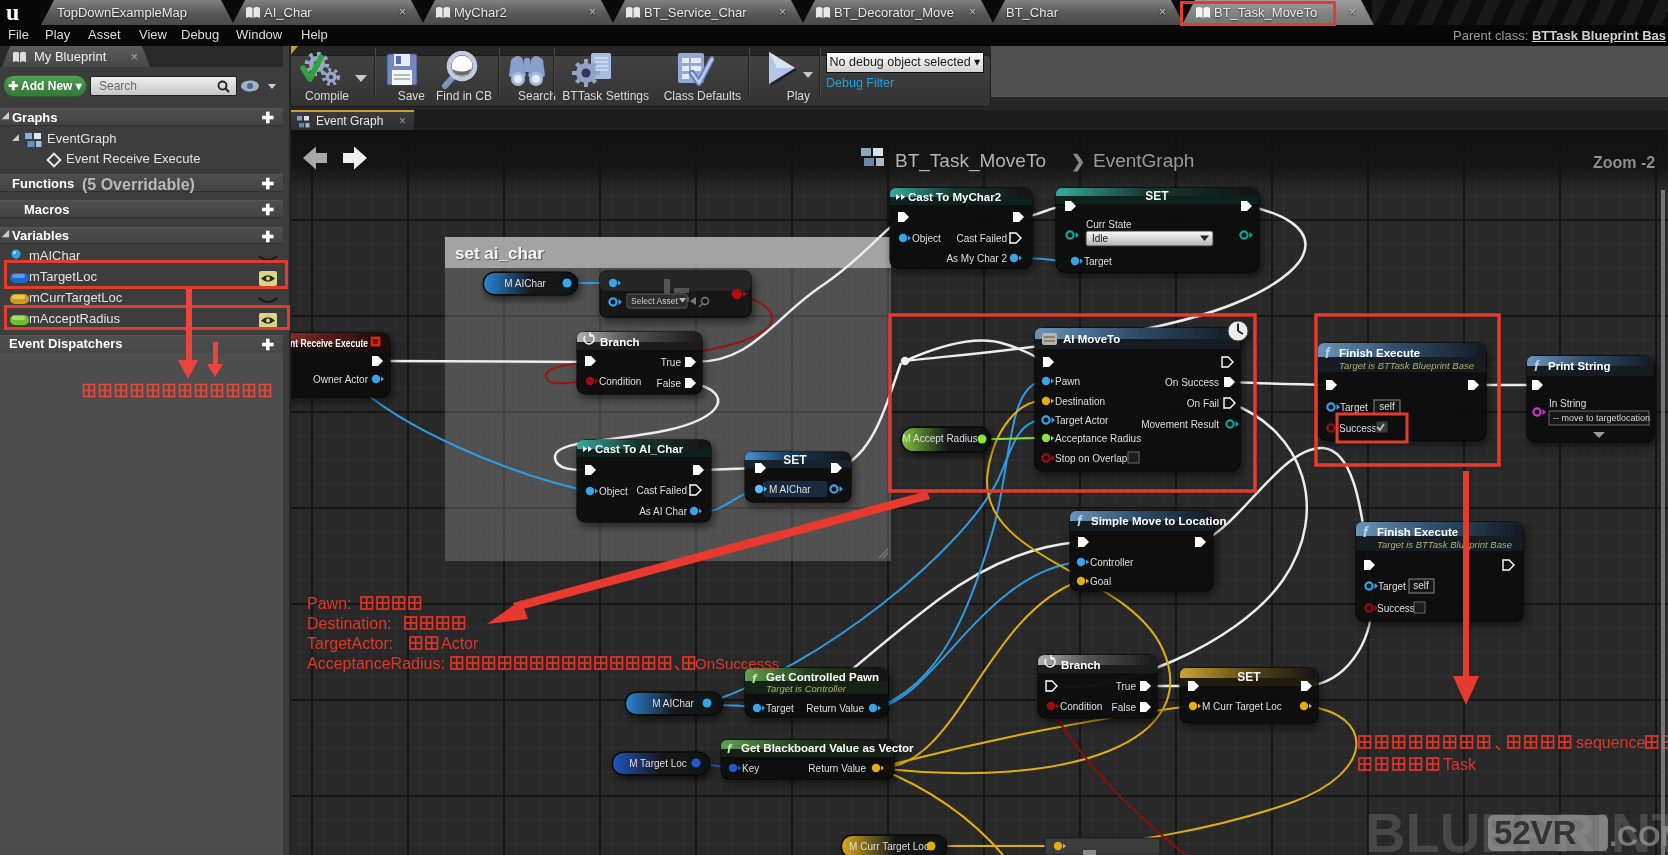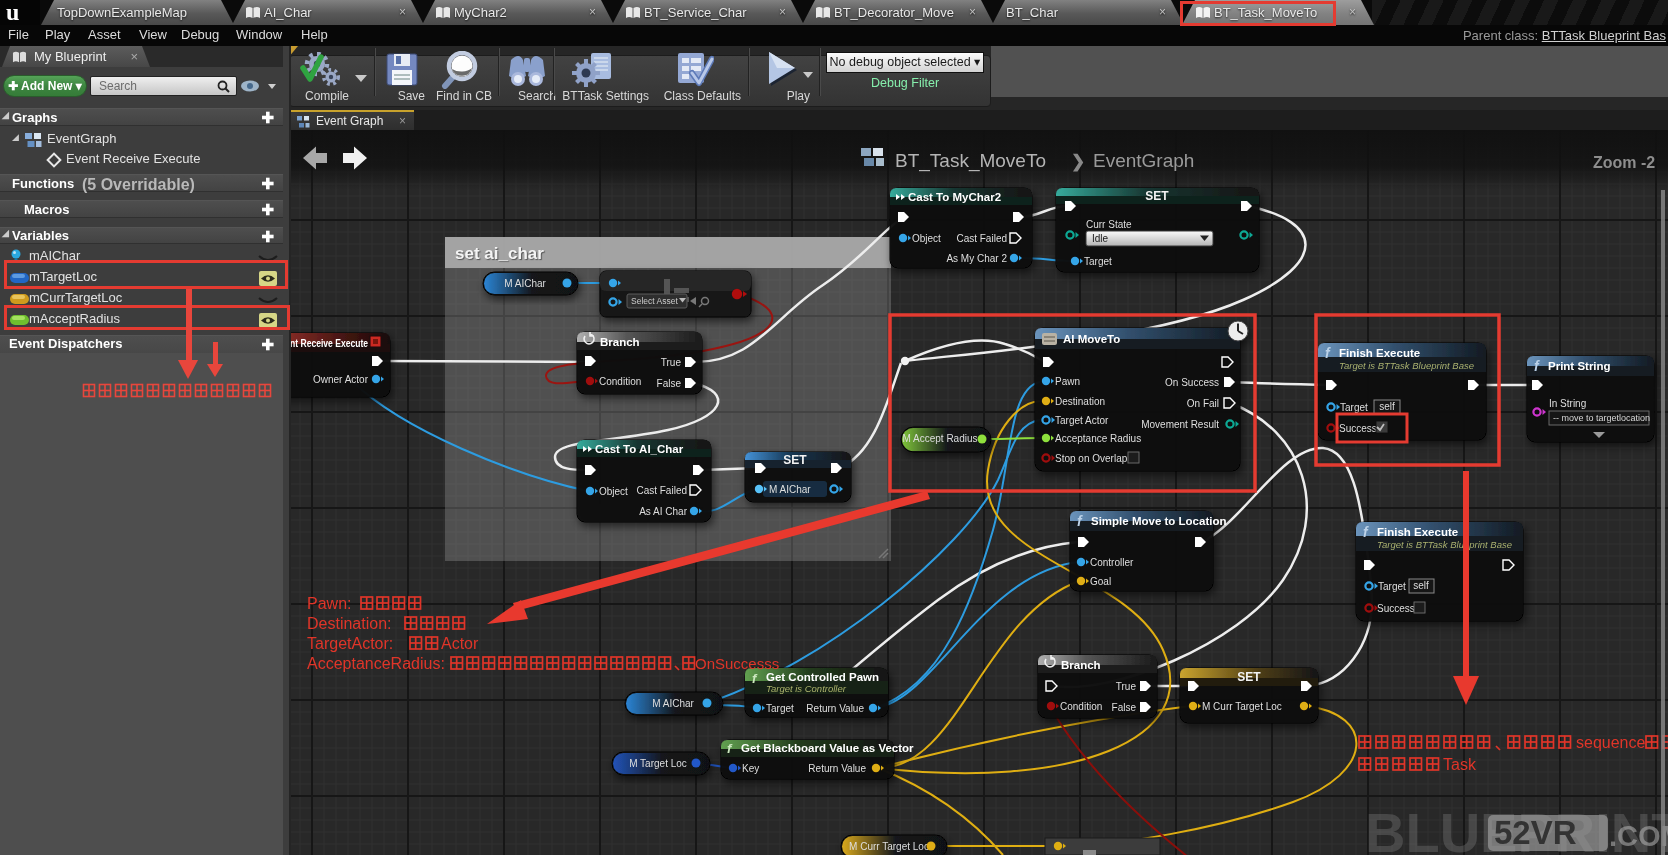--- a/index.html
+++ b/index.html
@@ -14,21 +14,21 @@
 .tab.active{background:linear-gradient(#9d9d9d,#828282 55%,#747474)}
 .tab .tx{position:absolute;left:32px;top:0;white-space:nowrap}
 .tab .x{position:absolute;right:18px;top:0;color:#c3c3c3;font-size:12px}
 .tab svg{position:absolute;left:13px;top:5px}
 #logo{position:absolute;left:0;top:0;width:40px;height:26px;background:#050505;color:#fff;
  font-family:"Liberation Serif",serif;font-weight:bold;font-size:24px;line-height:24px;text-align:left;padding-left:6px}
 
 #menubar{position:absolute;left:0;top:25px;width:1668px;height:21px;background:#070707;color:#dcdcdc;font-size:13px}
 #menubar span.m{position:absolute;top:2px}
 #pclass{position:absolute;top:3px;right:2px;color:#9a9a9a;font-size:13px;white-space:nowrap}
-#pclass b{color:#d0d0d0;font-weight:normal;text-decoration:underline}
+#pclass b{color:#d0d0d0;font-weight:bold;text-decoration:underline}
 
 #lpanel{position:absolute;left:0;top:46px;width:283px;height:809px;background:#3d3d3d}
 .ltab{position:absolute;left:2px;top:0;width:148px;height:21px;background:linear-gradient(#5c5c5c,#474747);
  clip-path:polygon(8px 0,140px 0,148px 100%,0 100%);color:#eee;font-size:13px;line-height:21px}
 #lpanelhead{position:absolute;left:0;top:0;width:283px;height:21px;background:#2a2a2a}
 .sechead{position:absolute;left:0;width:283px;background:linear-gradient(#4e4e4e,#434343);border-top:1px solid #555;border-bottom:1px solid #303030;color:#fff;font-weight:bold;font-size:13px}
 .plus{position:absolute;right:9px;color:#fff;font-weight:bold;font-size:15px;top:0}
 .item{position:absolute;left:0;width:283px;color:#e2e2e2;font-size:13px}
 .gbtn{position:absolute;left:3px;top:29px;width:84px;height:22px;background:linear-gradient(#55a358,#3d8540 50%,#357c38);
  border:1px solid #2a5c2c;border-radius:11px;color:#fff;font-weight:bold;font-size:12px;line-height:20px;text-align:center}
@@ -36,21 +36,21 @@
  border:1px solid #222;border-radius:2px;color:#6d6d6d;font-size:12px;line-height:18px;padding-left:8px}
 .redbox{position:absolute;border:3px solid #e43b31;z-index:30}
 
 #ghead{position:absolute;left:283px;top:46px;width:1385px;height:64px;background:#262626}
 #gwell{position:absolute;left:6px;top:9px;width:702px;height:52px;background:linear-gradient(#424242,#333333);border-radius:4px;border:1px solid #1c1c1c}
 #gright{position:absolute;left:708px;top:0px;width:677px;height:51px;background:#515151}
 .tbtn{position:absolute;top:0;text-align:right;color:#d8d8d8;font-size:12px;white-space:nowrap}
 .tsep{position:absolute;top:2px;width:1px;height:48px;background:#222;box-shadow:1px 0 0 #4a4a4a}
 #dbgbox{position:absolute;left:543px;top:6px;width:158px;height:21px;background:linear-gradient(#fdfdfd,#d2d2d2);
  border:1px solid #111;color:#1a1a1a;font-size:12.5px;line-height:19px;text-align:center}
-#dbglab{position:absolute;left:543px;top:30px;width:158px;text-align:center;color:#86efac;font-size:12.5px}
+#dbglab{position:absolute;left:543px;top:30px;width:158px;text-align:left;color:#0ea5e9;font-size:12.5px}
 
 #egrow{position:absolute;left:283px;top:110px;width:1385px;height:20px;background:#1d1d1d}
 #egtab{position:absolute;left:7px;top:0;width:124px;height:20px;background:linear-gradient(#3a3a3a,#2e2e2e);
  border-top:2px solid #c8a22c;color:#e8e8e8;font-size:12px;line-height:18px}
 #egtab .x{position:absolute;right:8px;color:#999}
 #splitter{position:absolute;left:283px;top:46px;width:8px;height:809px;background:#3d3d3d;border-right:2px solid #252525;z-index:20}
 </style></head>
 <body>
 <div id="app">
 

